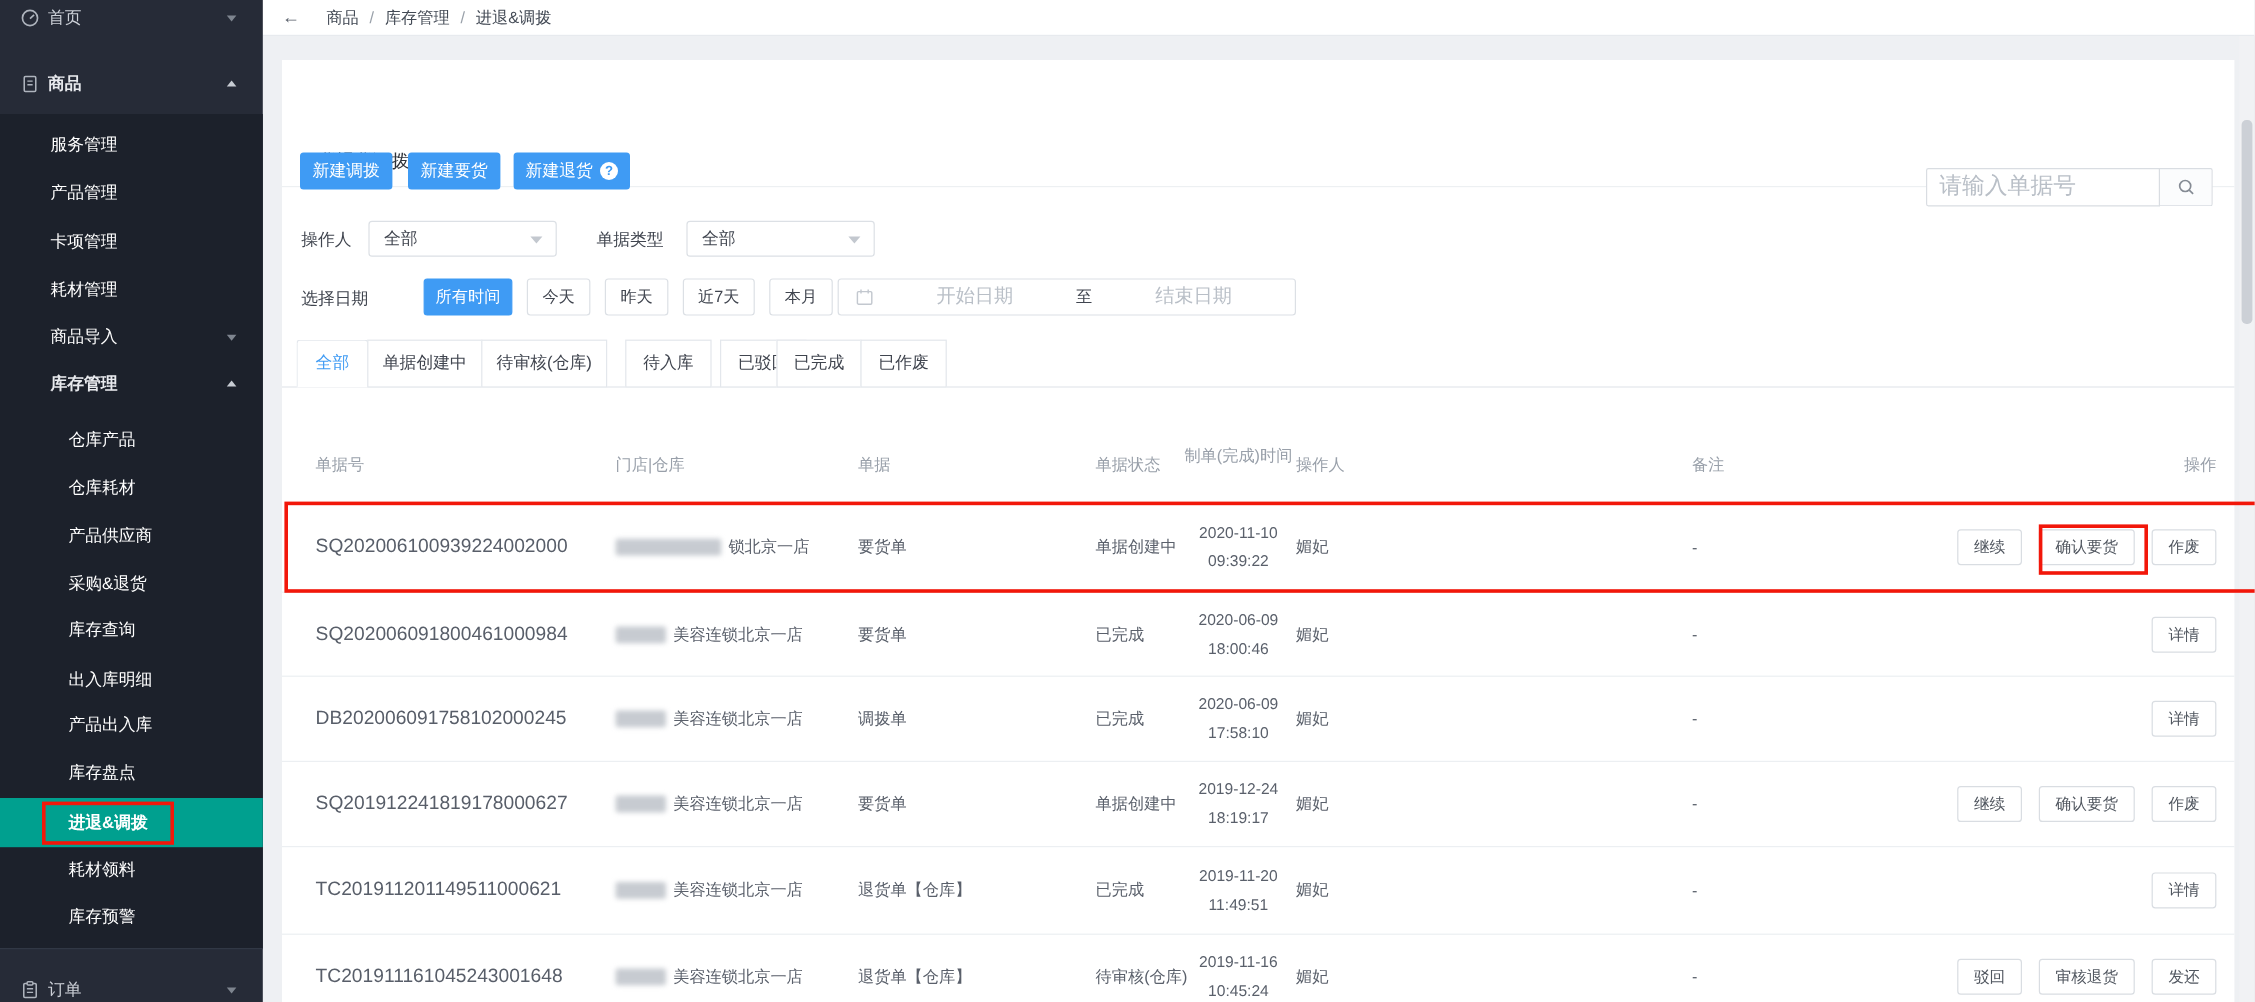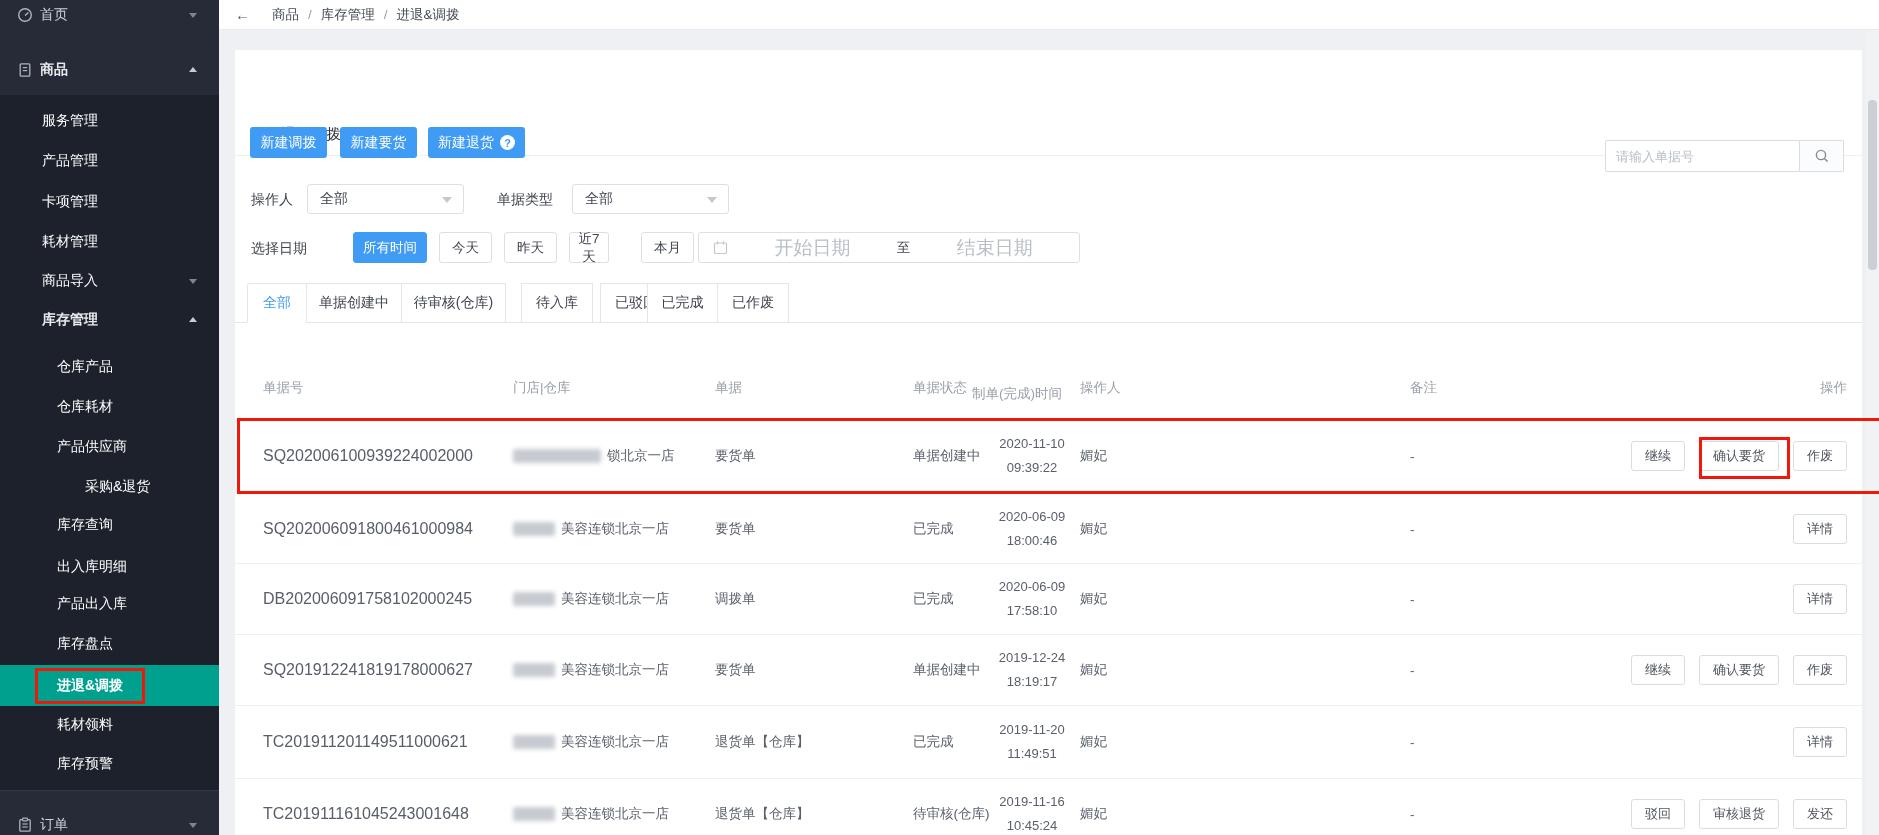--- a/index.html
+++ b/index.html
@@ -42,42 +42,42 @@
 
   
   .btn-primary{position:absolute;top:77px;height:31px;border:none;border-radius:3px;background:#3f9bf4;
                color:#fff;font-size:14px;display:flex;align-items:center;justify-content:center;
                cursor:pointer;font-family:inherit;}
   .q-badge{display:inline-flex;align-items:center;justify-content:center;width:15px;height:15px;
            border-radius:50%;background:#fff;color:#3f9bf4;font-size:11px;font-weight:bold;margin-left:6px;}
 
   
   .search-input{position:absolute;left:1370px;top:90px;width:195px;height:32px;border:1px solid #d9dde2;
-                border-radius:2px 0 0 2px;padding:0 10px;font-size:13px;color:#50565f;outline:none;
+                border-radius:2px 0 0 2px;padding:0 10px;font-size:19px;color:#50565f;outline:none;
                 font-family:inherit;}
   .search-input::placeholder{color:#b9bfc7;}
   .search-btn{position:absolute;left:1565px;top:90px;width:44px;height:32px;background:#fbfcfd;
               border:1px solid #d9dde2;border-left:none;border-radius:0 2px 2px 0;cursor:pointer;
               display:flex;align-items:center;justify-content:center;}
 
   
   .f-label{position:absolute;font-size:14px;color:#40454f;line-height:30px;}
   .select{position:absolute;height:30px;border:1px solid #dce0e5;border-radius:3px;background:#fff;
           font-size:14px;color:#40454f;display:flex;align-items:center;padding-left:12px;cursor:pointer;}
   .select .caret{position:absolute;right:11px;top:50%;margin-top:-2px;width:0;height:0;
                  border-left:5px solid transparent;border-right:5px solid transparent;
                  border-top:6px solid #c3c8cf;}
   .qbtn{position:absolute;top:182px;height:31px;border:1px solid #dce0e5;border-radius:3px;background:#fff;
         font-size:13.5px;color:#40454f;display:flex;align-items:center;justify-content:center;
         cursor:pointer;font-family:inherit;}
   .qbtn.active{background:#3f9bf4;border-color:#3f9bf4;color:#fff;}
   .range-box{position:absolute;left:463px;top:182px;width:382px;height:31px;border:1px solid #dce0e5;
              border-radius:3px;display:flex;align-items:center;cursor:pointer;}
   .range-box .cal{margin-left:14px;}
-  .range-ph{flex:1;text-align:center;font-size:19px;color:#b9bfc7;}
+  .range-ph{flex:1;text-align:center;font-size:16px;color:#b9bfc7;}
   .range-to{font-size:13.5px;color:#40454f;}
 
   
   .tabs-line{position:absolute;left:0;top:272px;width:1627px;height:1px;background:#e3e7ec;}
   .tab{position:absolute;top:233px;height:40px;border:1px solid #e3e7ec;background:#fff;
        display:flex;align-items:center;justify-content:center;font-size:14px;color:#40454f;
        cursor:pointer;z-index:2;}
   .tab.active{color:#3f9bf4;border-bottom-color:#fff;border-radius:3px 3px 0 0;}
 
   
@@ -149,21 +149,21 @@
         </div>
         <div class="s-item lvl3" style="top: 347px;">
           <span class="lbl">仓库产品</span>
         </div>
         <div class="s-item lvl3" style="top: 387px;">
           <span class="lbl">仓库耗材</span>
         </div>
         <div class="s-item lvl3" style="top: 427px;">
           <span class="lbl">产品供应商</span>
         </div>
-        <div class="s-item lvl3" style="top: 467px; margin-left: 28px;">
+        <div class="s-item lvl3" style="top: 467px;">
           <span class="lbl">采购&amp;退货</span>
         </div>
         <div class="s-item lvl3" style="top: 505px;">
           <span class="lbl">库存查询</span>
         </div>
         <div class="s-item lvl3" style="top: 547px;">
           <span class="lbl">出入库明细</span>
         </div>
         <div class="s-item lvl3" style="top: 584px;">
           <span class="lbl">产品出入库</span>
@@ -232,21 +232,21 @@
     <div class="select" style="left:337px;top:134px;width:157px;">
       <span>全部</span>
       <span class="caret"></span>
     </div>
 
     <span class="f-label" style="left:16px;top:183px;">选择日期</span>
     <div id="quick-dates">
         <button class="qbtn active" style="left: 118px; width: 74px;">所有时间</button>
         <button class="qbtn" style="left: 204px; width: 53px;">今天</button>
         <button class="qbtn" style="left: 269px; width: 53px;">昨天</button>
-        <button class="qbtn" style="left: 334px; width: 40px;">近7天</button>
+        <button class="qbtn" style="left: 334px; width: 60px;">近7天</button>
         <button class="qbtn" style="left: 406px; width: 53px; text-align: right;">本月</button>
       </div>
     <div class="range-box">
       <svg class="cal" width="15" height="15" viewBox="0 0 15 15">
         <rect x="1.5" y="3" width="12" height="10.5" rx="1" fill="none" stroke="#c3c8cf" stroke-width="1.2"></rect>
         <line x1="4.5" y1="1.2" x2="4.5" y2="4.5" stroke="#c3c8cf" stroke-width="1.2"></line>
         <line x1="10.5" y1="1.2" x2="10.5" y2="4.5" stroke="#c3c8cf" stroke-width="1.2"></line>
       </svg>
       <span class="range-ph">开始日期</span>
       <span class="range-to">至</span>
@@ -262,21 +262,21 @@
         <div class="tab" style="left: 341px; width: 72px; margin-left: 24px;">已驳回</div>
         <div class="tab" style="left: 412px; width: 71px;">已完成</div>
         <div class="tab" style="left: 482px; width: 72px;">已作废</div>
       </div>
 
     <div class="t-header" id="t-header">
         <span class="th" style="left: 28px; top: 24px;">单据号</span>
         <span class="th" style="left: 278px; top: 24px;">门店|仓库</span>
         <span class="th" style="left: 480px; top: 24px;">单据</span>
         <span class="th" style="left: 678px; top: 24px;">单据状态</span>
-        <span class="th" style="left: 737px; top: 13px; width: 120px; line-height: 24px; white-space: normal; margin-top: 14px;">制单(完成)时间</span>
+        <span class="th" style="left: 737px; top: 13px; width: 120px; text-align: center; line-height: 24px; white-space: normal;">制单(完成)时间</span>
         <span class="th" style="left: 845px; top: 24px;">操作人</span>
         <span class="th" style="left: 1175px; top: 24px;">备注</span>
         <span class="th" style="right: 15px; top: 24px;">操作</span>
       </div>
 
     <div class="t-rows" id="t-rows">
         <div class="t-row" style="height: 76px;">
           <div class="cell order" style="left: 28px;">SQ202006100939224002000</div>
           <div class="cell store" style="left: 278px;">
             <span class="blur-pill" style="width: 88px;"></span>

